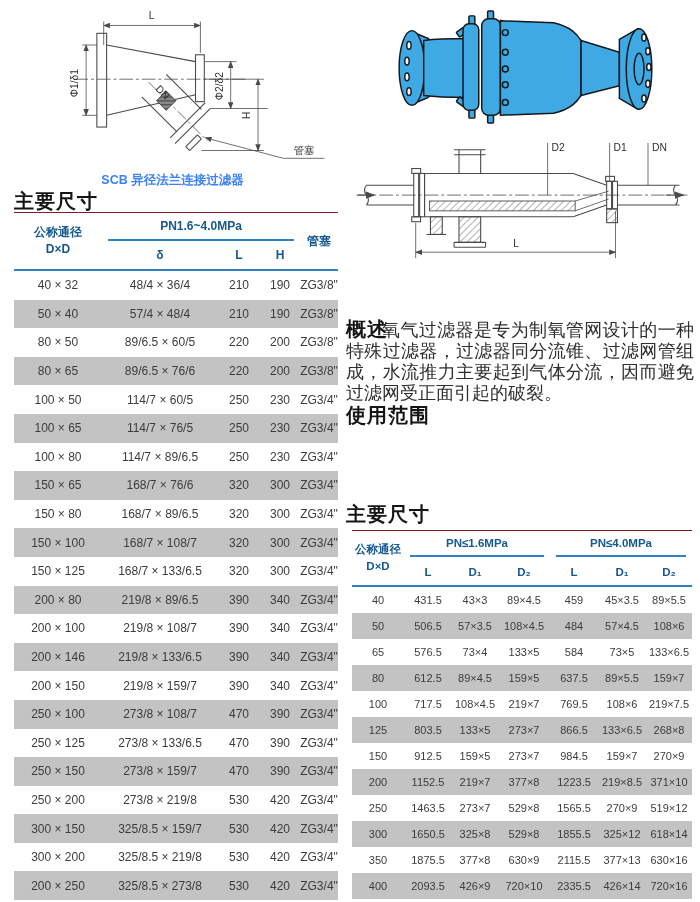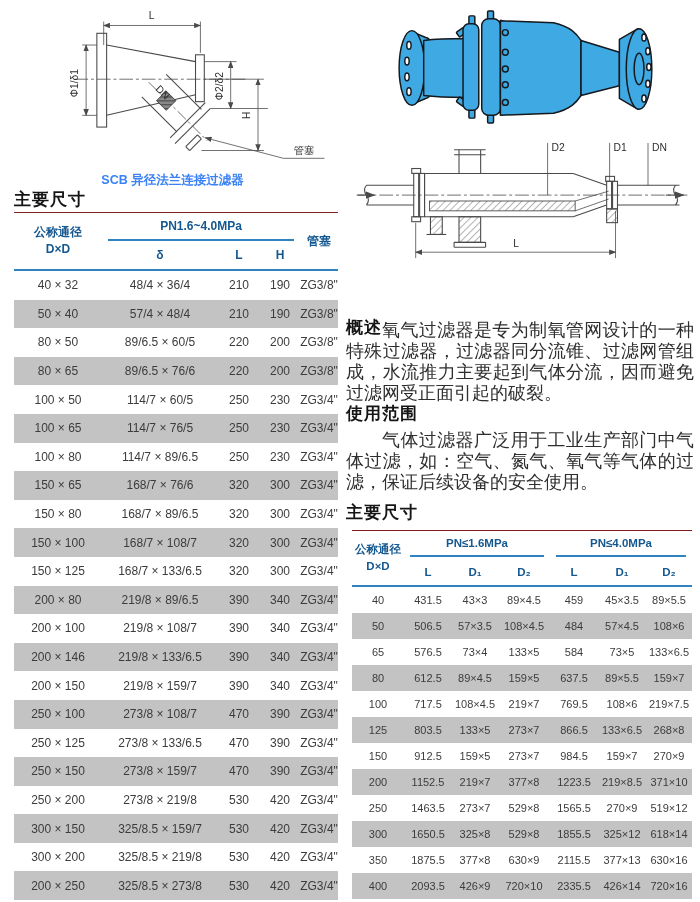--- a/index.html
+++ b/index.html
@@ -1,20 +1,20 @@
 <!DOCTYPE html>
 <html><head>
 <meta charset="utf-8">
 <style>
   html,body{margin:0;padding:0;background:#fff;}
   .page{position:relative;width:700px;height:902px;background:#fff;overflow:hidden;
         font-family:"Liberation Sans",sans-serif;color:#3c3c3c;}
   .abs{position:absolute;}
   .caption{font-weight:bold;color:#3b82f6;font-size:12.5px;text-align:center;}
-  .sec-title{font-weight:bold;color:#151515;font-size:17px;letter-spacing:1px;}
+  .sec-title{font-weight:bold;color:#151515;font-size:20px;letter-spacing:1px;}
   .para{font-size:18px;line-height:21px;color:#2e2e2e;text-indent:2em;text-align:justify;}
   
   table.dim{border-collapse:collapse;table-layout:fixed;border-top:1px solid #7f1d1d;}
   table.dim th{color:#15588f;font-size:12px;font-weight:bold;text-align:center;
                vertical-align:middle;padding:0;white-space:nowrap;}
   table.dim th.hb{border-bottom:2px solid #2e83c0;}
   table.dim .grp-line{display:block;padding:5px 0 6px 0;margin:0 6px;
                border-bottom:2px solid #2e83c0;}
   table.dim td{text-align:center;font-size:12px;color:#3c3c3c;padding:0;white-space:nowrap;}
   table.dim tbody tr:nth-child(even){background:#c3c3c3;}
@@ -383,21 +383,20 @@
       <line class="dwg-thin" x1="62" y1="116" x2="265" y2="116" marker-start="url(#ar2)" marker-end="url(#ar2)"></line>
       <text class="dwg-txt" x="164" y="111" text-anchor="middle">L</text>
     </svg>
   </div>
 
 
   <div class="abs sec-title" style="left:346px;top:294px;margin-top:22px;">概述</div>
   <div class="abs para" style="left:346px;top:320px;width:348px;">氧气过滤器是专为制氧管网设计的一种特殊过滤器，过滤器同分流锥、过滤网管组成，水流推力主要起到气体分流，因而避免过滤网受正面引起的破裂。</div>
 
   <div class="abs sec-title" style="left:346px;top:402px;">使用范围</div>
-  <div class="abs para" style="left:346px;top:430px;width:348px;">气体过滤器广泛用于工业生产部门中气体过滤，如：空气、氮气、氧气等气体的过滤，保证后续设备的安全使用。</div>
 
   <div class="abs sec-title" style="left:346px;top:501px;">主要尺寸</div>
 
   <table class="dim abs" id="of-table" style="left:352px;top:530px;width:340px;">
     <colgroup>
         <col style="width:52px">
         <col style="width:48px">
         <col style="width:46px">
         <col style="width:52px">
         <col style="width:48px">

